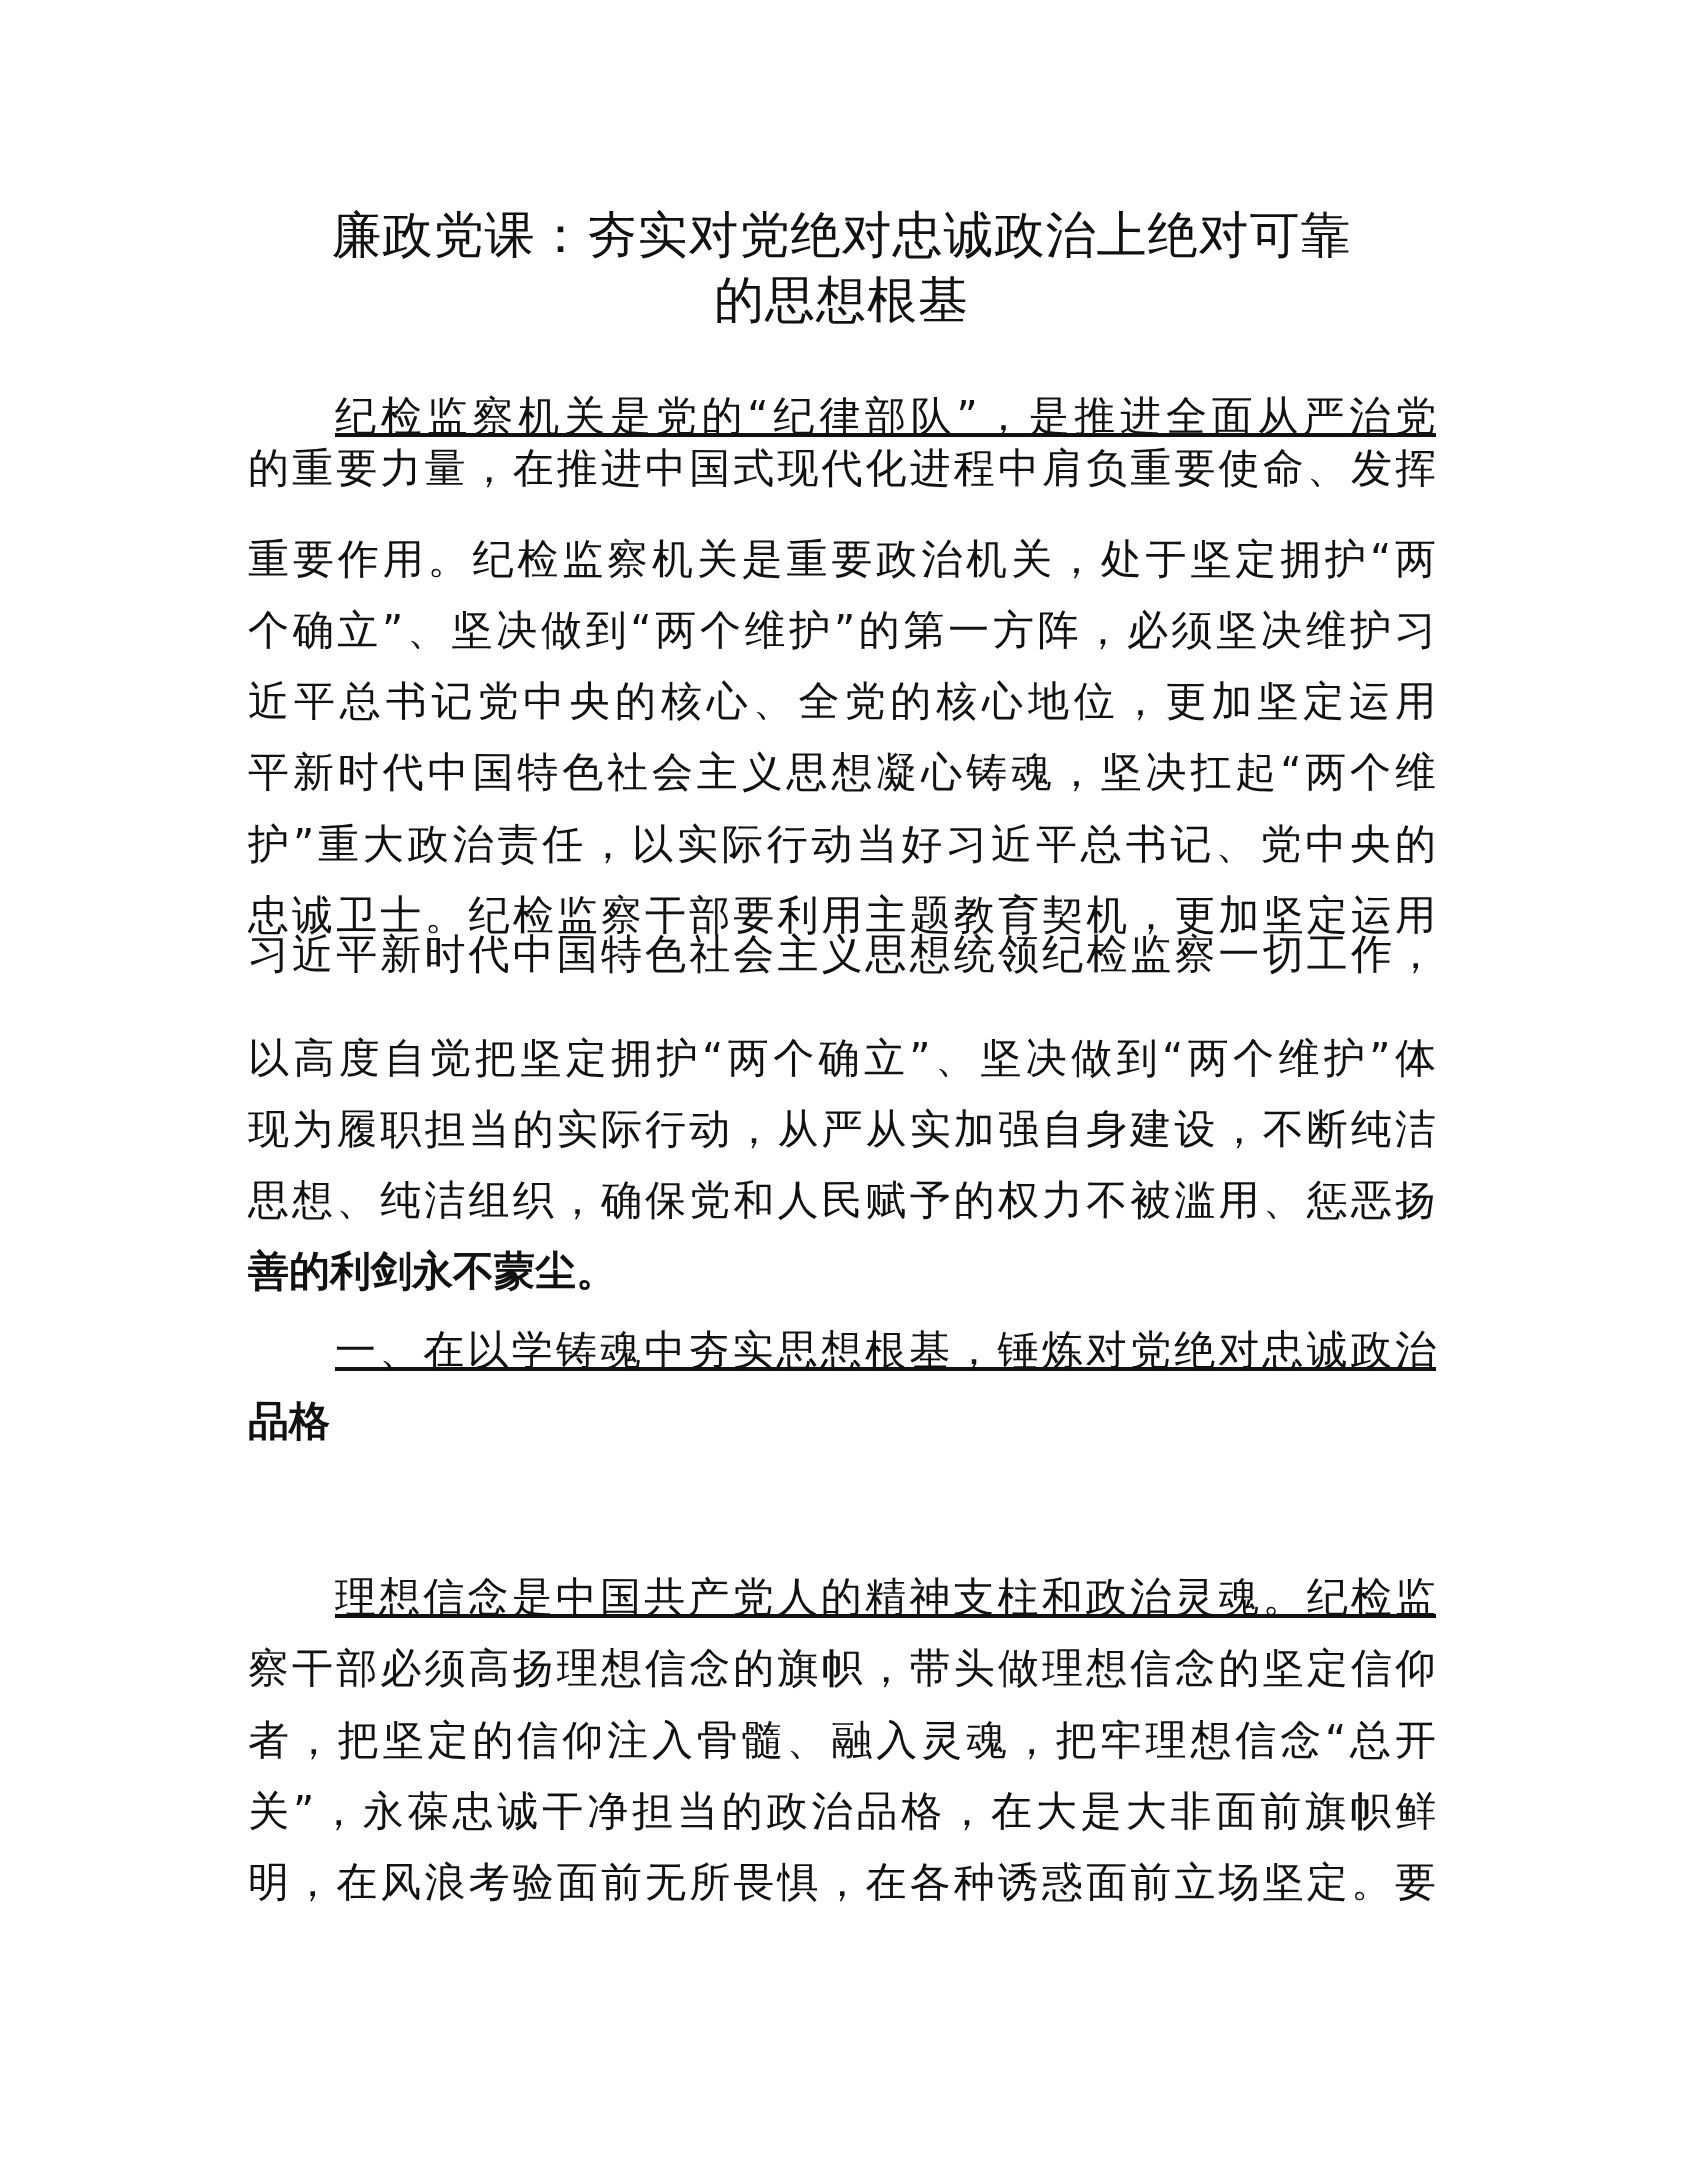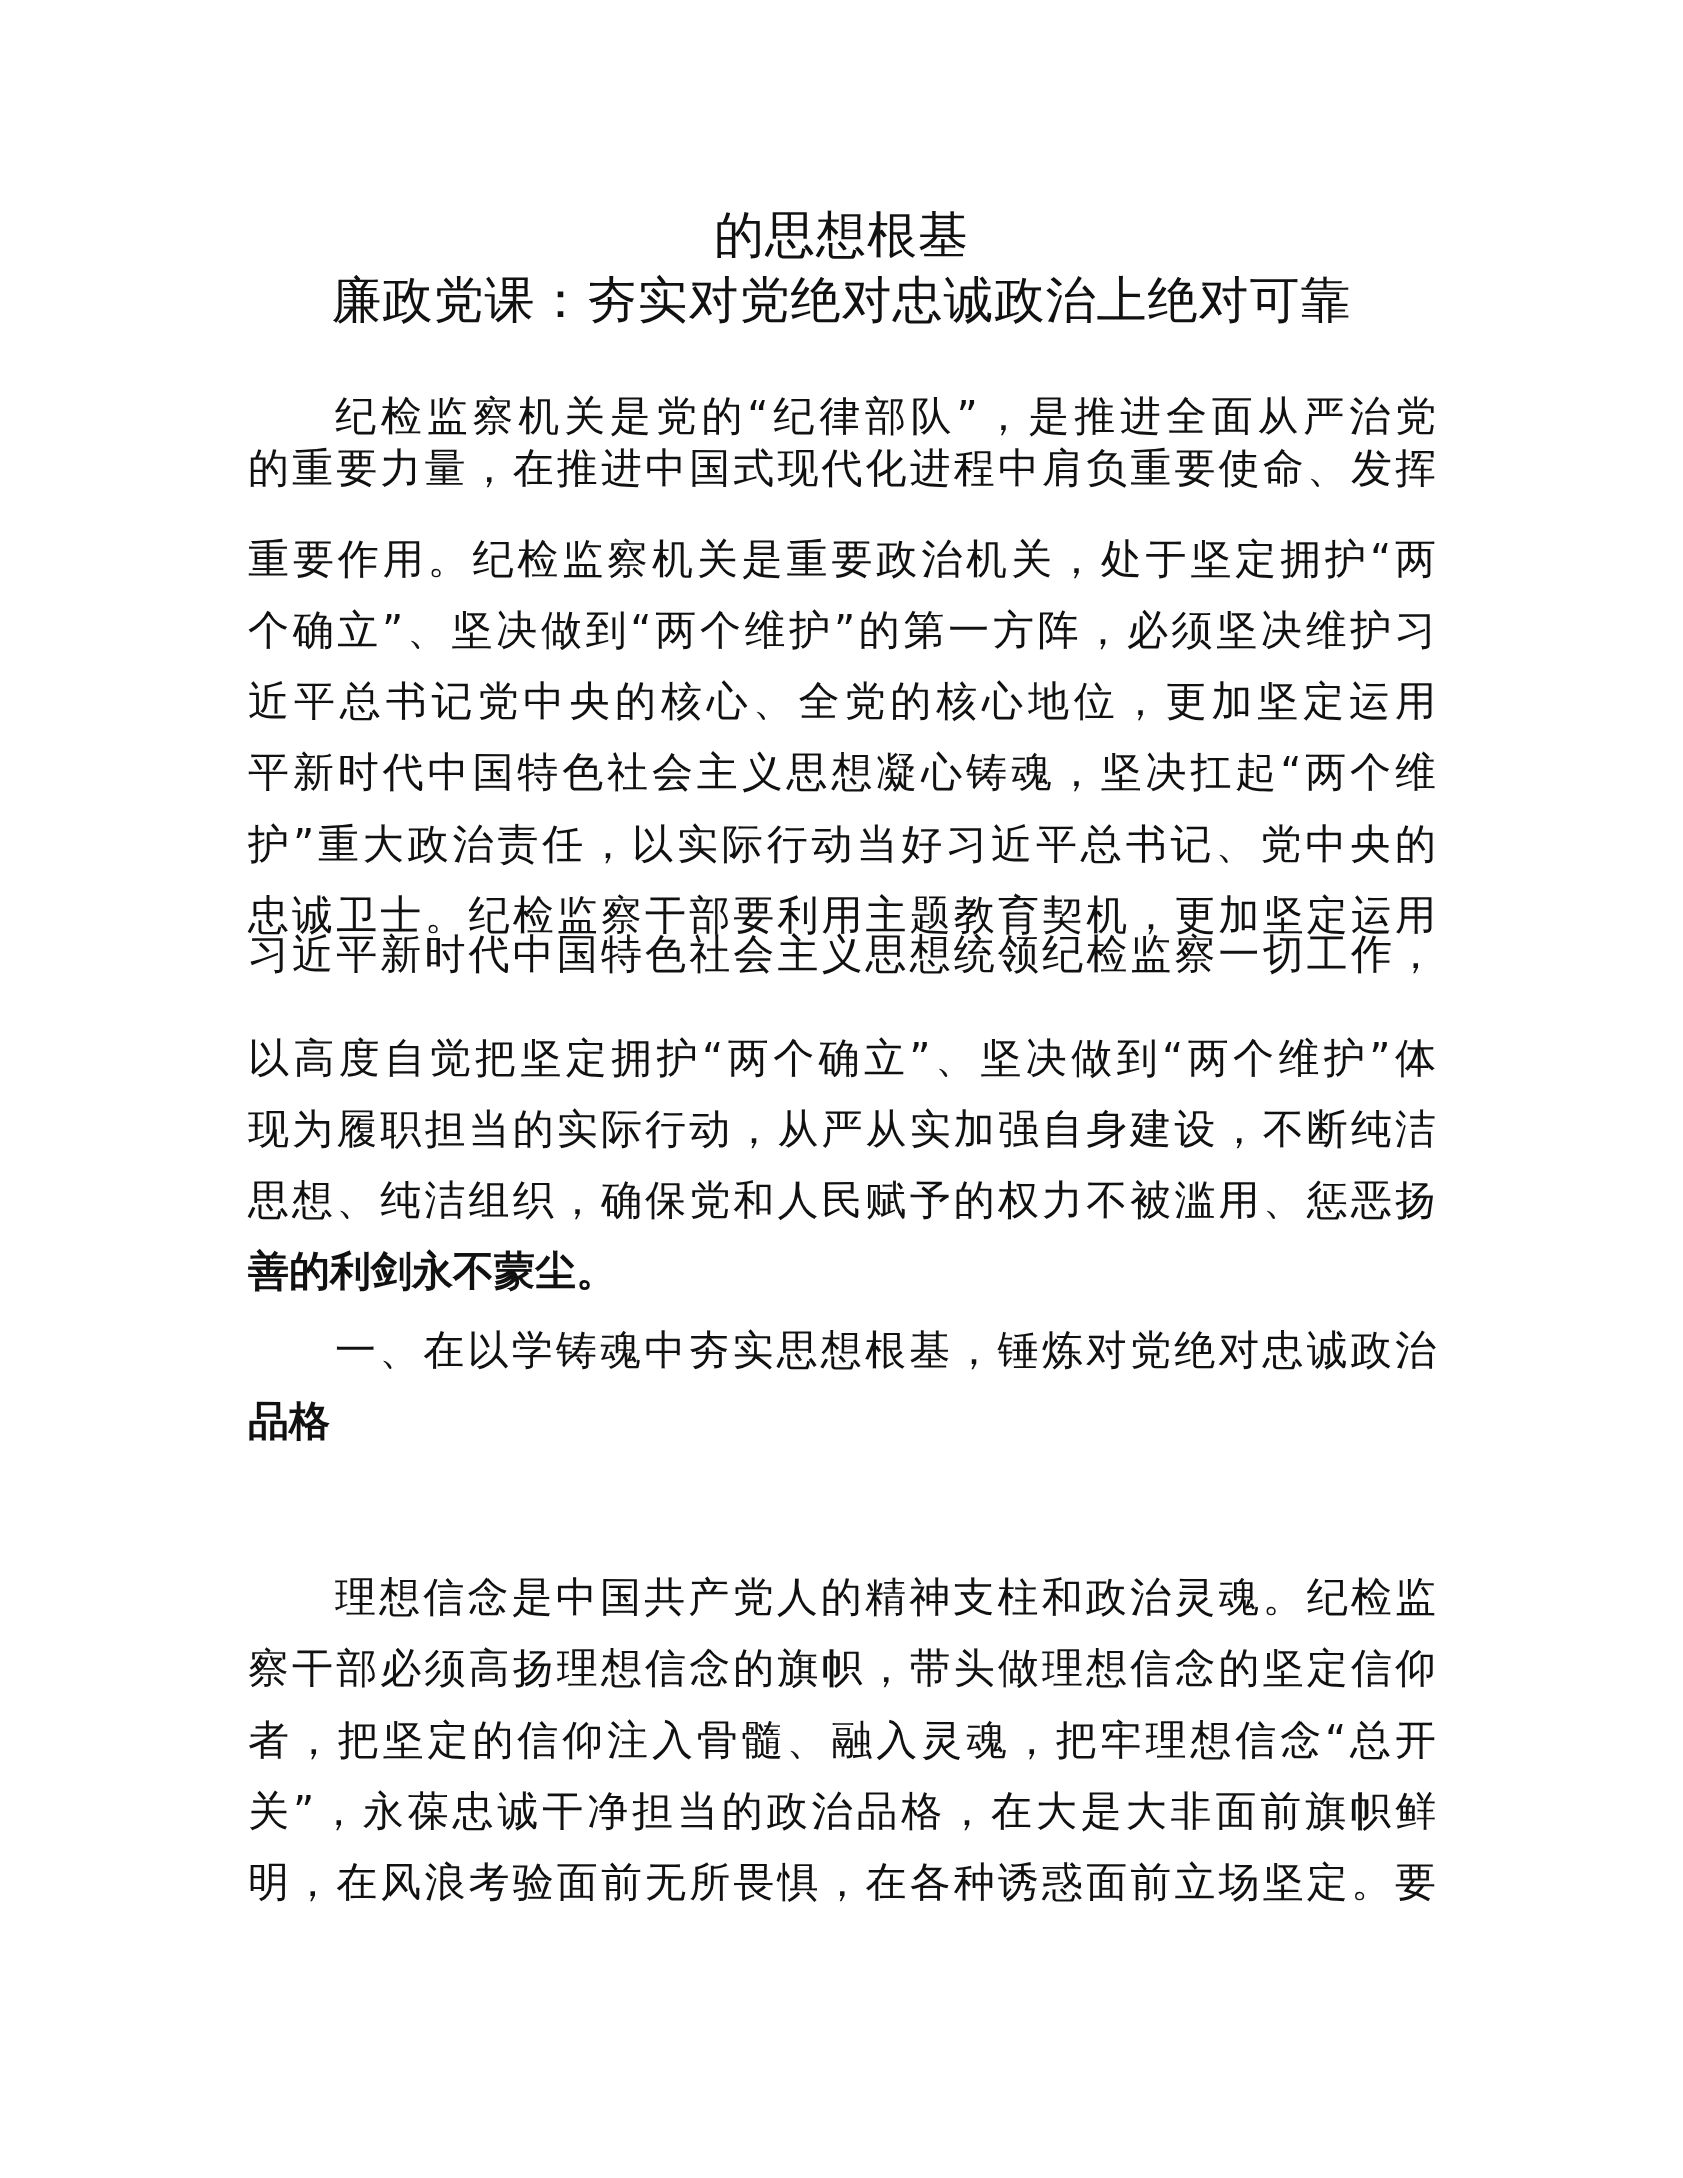--- a/index.html
+++ b/index.html
@@ -46,30 +46,31 @@
     text-align-last: justify;
     text-align: justify;
   }
   .body-line.last {
     text-align-last: left;
     font-weight: bold;
   }
   .body-line.indent {
     padding-left: 87px;
     width: 1101px;
+    text-decoration: underline;
   }
 </style>
 </head>
 <body>
 
 <div class="page">
 
   <div class="title">
+    <span class="tline">廉政党课：夯实对党绝对忠诚政治上绝对可靠</span>
     <span class="tline">的思想根基</span>
-    <span class="tline">廉政党课：夯实对党绝对忠诚政治上绝对可靠</span>
   </div>
 
   <div>
     <div class="body-line indent" style="top:391px">纪检监察机关是党的“纪律部队”，是推进全面从严治党</div>
     <div class="body-line" style="top:443px">的重要力量，在推进中国式现代化进程中肩负重要使命、发挥</div>
     <div class="body-line" style="top:534px">重要作用。纪检监察机关是重要政治机关，处于坚定拥护“两</div>
     <div class="body-line" style="top:605px">个确立”、坚决做到“两个维护”的第一方阵，必须坚决维护习</div>
     <div class="body-line" style="top:676px">近平总书记党中央的核心、全党的核心地位，更加坚定运用</div>
     <div class="body-line" style="top:747px">平新时代中国特色社会主义思想凝心铸魂，坚决扛起“两个维</div>
     <div class="body-line" style="top:819px">护”重大政治责任，以实际行动当好习近平总书记、党中央的</div>

